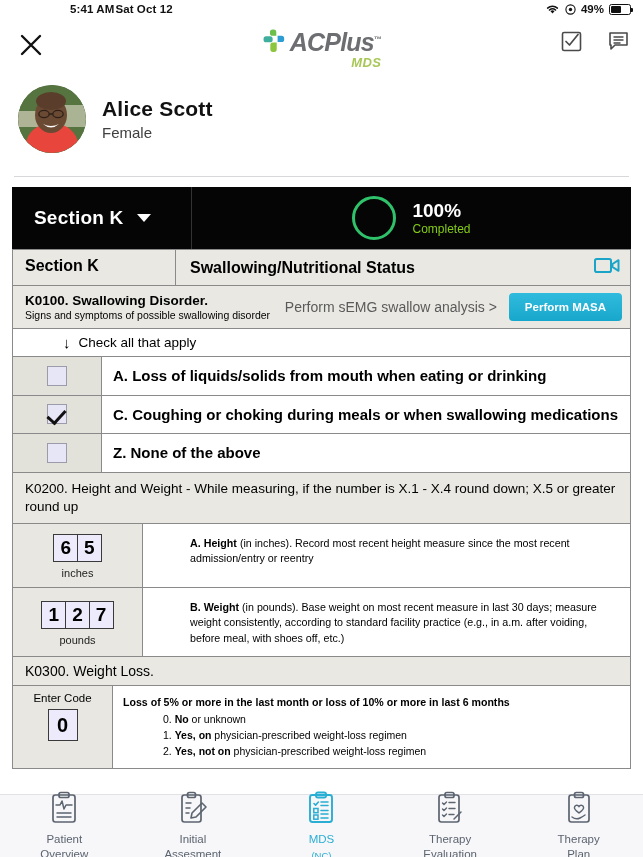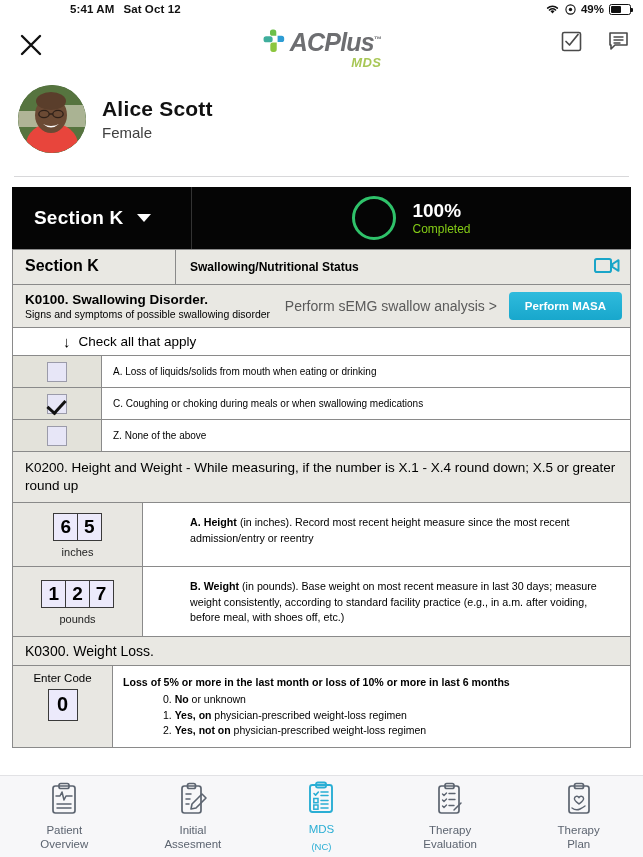--- a/index.html
+++ b/index.html
@@ -17,21 +17,21 @@
     display: flex;
     align-items: center;
     font-size: 12px;
     font-weight: bold;
     color: #111;
     padding: 0 14px;
     position: relative;
   }
   .sb-left {
     position: absolute; left: 70px; top: 3px;
-    display: flex; gap: 9px; align-items: center;
+    display: flex; gap: 1px; align-items: center;
     font-size: 11.5px; font-weight: bold; letter-spacing: .1px;
   }
   .sb-right {
     position: absolute; right: 12px; top: 3px;
     display: flex; gap: 5px; align-items: center;
     font-size: 11.5px; font-weight: bold;
   }
   .wifi-icon svg, .loc-icon svg { display:block; }
   .batt {
     width: 22px; height: 11px; border: 1.3px solid #111; border-radius: 2.5px;
@@ -123,21 +123,21 @@
   .pct-wrap { text-align: left; }
   .pct { font-size: 19px; font-weight: bold; line-height: 1.05;}
   .pct-sub { font-size: 12px; color:#84cc16; margin-top:1px;}
 
   .sec-hdr { display:flex; border: 1px solid #8a8a8a; background:#e9e8e3;}
   .sec-hdr .c1 {
     width: 163px; padding: 7px 0 7px 12px;
     font-size: 16px; font-weight: bold; border-right: 1px solid #8a8a8a;
   }
   .sec-hdr .c2 {
-    flex:1; padding: 7px 10px 7px 14px; font-size: 12px; font-weight: bold;
+    flex:1; padding: 7px 10px 7px 14px; font-size: 16px; font-weight: bold;
     display:flex; align-items:center; justify-content: space-between;
   }
 
   .k-hdr {
     background: #e9e8e3; border: 1px solid #8a8a8a; border-top: none;
     padding: 7px 8px 7px 12px;
     display: flex; align-items: center; justify-content: space-between;
   }
   .k-hdr-l .t1 { font-size: 13.5px; font-weight: bold; }
   .k-hdr-l .t2 { font-size: 10.5px; margin-top: 1px; }
@@ -165,21 +165,21 @@
     width: 20px; height: 20px; background: #e7e6f7;
     border: 1.4px solid #9b9baa; position: relative;
     display:flex;align-items:center;justify-content:center;
     cursor: pointer;
   }
   .cbox.checked::after {
     content:""; position:absolute; left:3px; top:1px;
     width: 8px; height: 15px; border: solid #111;
     border-width: 0 3.2px 3.2px 0; transform: rotate(42deg);
   }
-  .cbtxt { flex:1; padding: 9px 8px 9px 11px; font-size: 10px; font-weight: normal; line-height:1.3;}
+  .cbtxt { flex:1; padding: 9px 8px 9px 11px; font-size: 15px; font-weight: bold; line-height:1.3;}
 
   .k-title {
     border: 1px solid #8a8a8a; border-top: none; background:#e9e8e3;
     padding: 7px 12px; font-size: 13.5px; line-height: 1.35;
   }
   .hw-row { display:flex; border: 1px solid #8a8a8a; border-top:none; }
   .hw-left {
     width: 130px; background: #e8e7e2; border-right: 1px solid #8a8a8a;
     display:flex; flex-direction:column; align-items:center; justify-content:center;
     padding: 10px 0 8px;
@@ -212,21 +212,21 @@
     font-size: 20px; font-weight: bold; cursor:pointer;
   }
   .ec-right { flex:1; padding: 9px 8px 8px 10px; font-size: 10.5px; line-height:1.5;}
   .ec-right .hd { font-weight: bold; font-size: 10.6px;}
   .ec-right ol { list-style: none; padding-left: 40px; margin-top: 1px;}
   .ec-right li { font-size: 10.5px; }
   .ec-right li b { font-weight: bold; }
 
   
   .tabbar {
-    position: absolute; left:0; right:0; bottom:0; height: 82px;
+    position: absolute; left:0; right:0; bottom:0; height: 63px;
     background: #f7f7f9; border-top: 1px solid #e2e2e5;
     display: flex; align-items: center;
   }
   .tab {
     flex:1; display:flex; flex-direction:column; align-items:center; gap:4px;
     cursor: pointer; color: #5c6470;
   }
   .tab.active { color: #2aaed4; }
   .tab .tlabel { font-size: 11.5px; line-height: 1.25; text-align:center;}
   .tab .tsub { font-size: 9.5px; }

